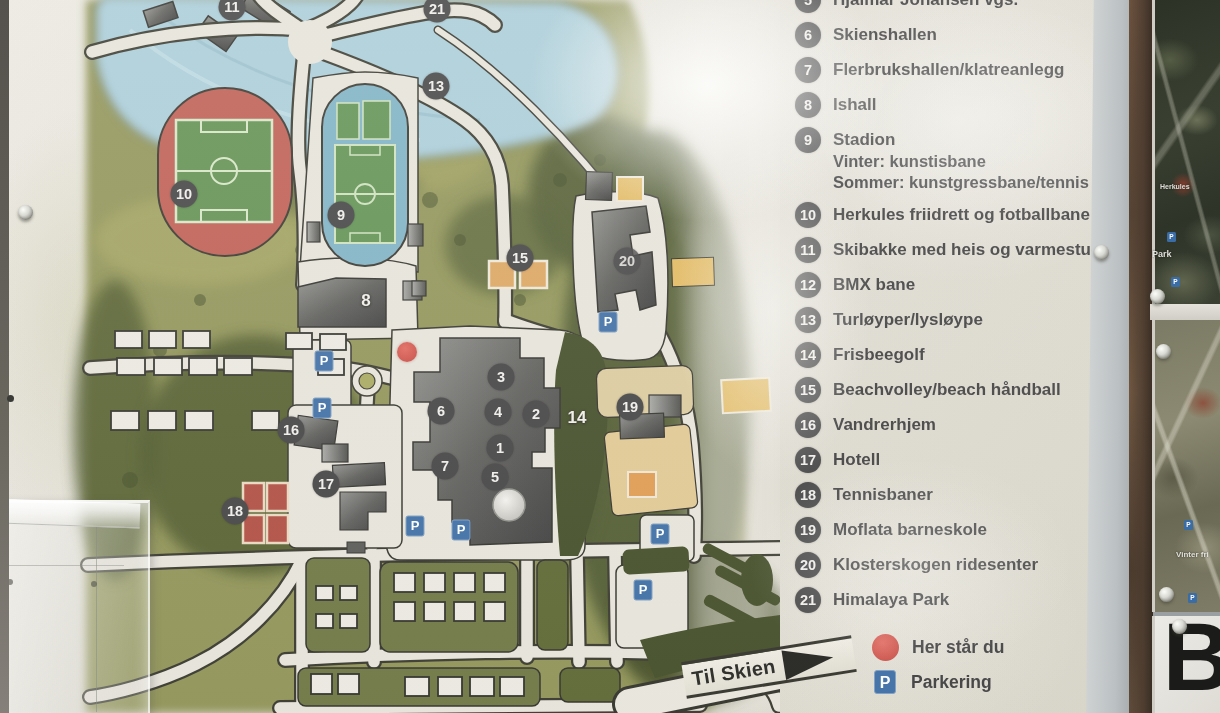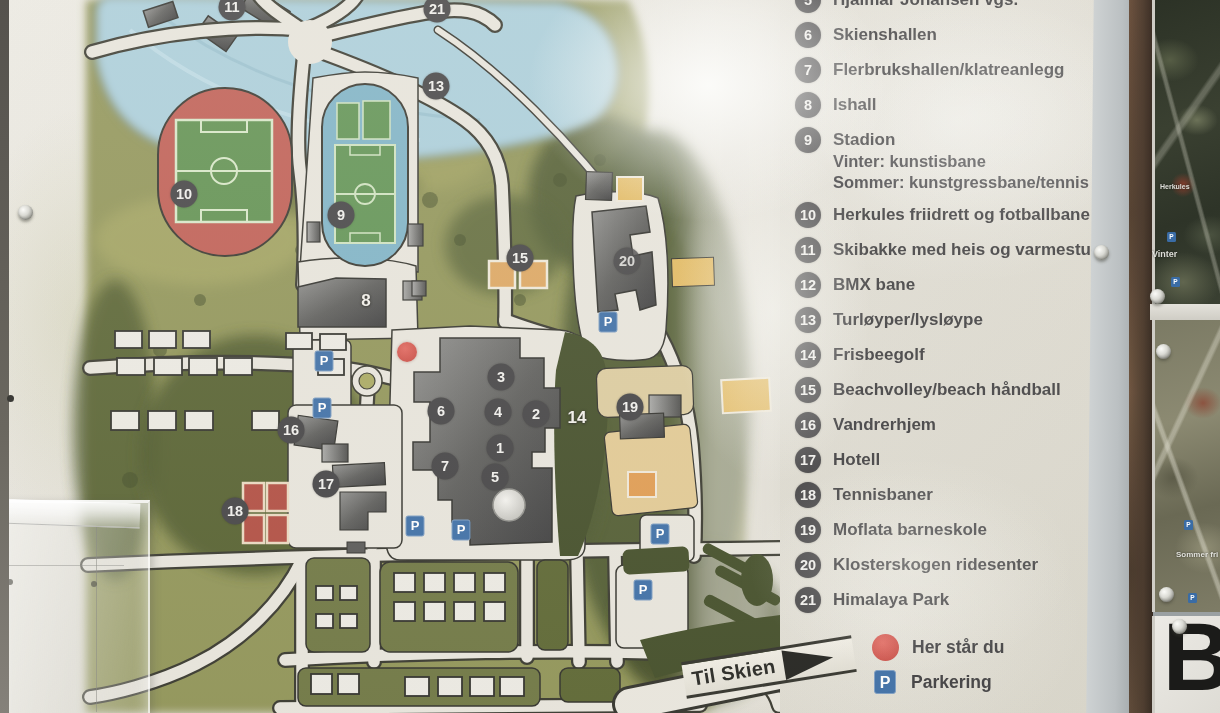--- a/index.html
+++ b/index.html
@@ -547,22 +547,22 @@
   <div class="post"></div>
   <div class="rust"></div>
   <div class="panel aerial1"></div>
   <div class="gap-strip"></div>
   <div class="panel aerial2"></div>
   <div class="panel panel-b">
     <span class="b-letter">B</span>
   </div>
   <div id="aerial-labels">
       <span class="aer-label" style="left: 1160px; top: 183px; font-size: 7px;">Herkules</span>
-      <span class="aer-label" style="left: 1152px; top: 249px; font-size: 9px;">Vinter</span>
-      <span class="aer-label" style="left: 1176px; top: 550px; font-size: 8px;">Sommer fri</span>
+      <span class="aer-label" style="left: 1152px; top: 249px; font-size: 9px;">Park</span>
+      <span class="aer-label" style="left: 1176px; top: 550px; font-size: 8px;">Vinter fri</span>
       <span class="aer-p" style="left: 1167px; top: 232px;">P</span>
       <span class="aer-p" style="left: 1171px; top: 277px;">P</span>
       <span class="aer-p" style="left: 1184px; top: 520px;">P</span>
       <span class="aer-p" style="left: 1188px; top: 593px;">P</span>
     </div>
 
   <div class="screw" style="left:18px;top:205px;"></div>
   <div class="screw" style="left:1094px;top:245px;"></div>
   <div class="screw" style="left:1150px;top:289px;"></div>
   <div class="screw" style="left:1156px;top:344px;"></div>

